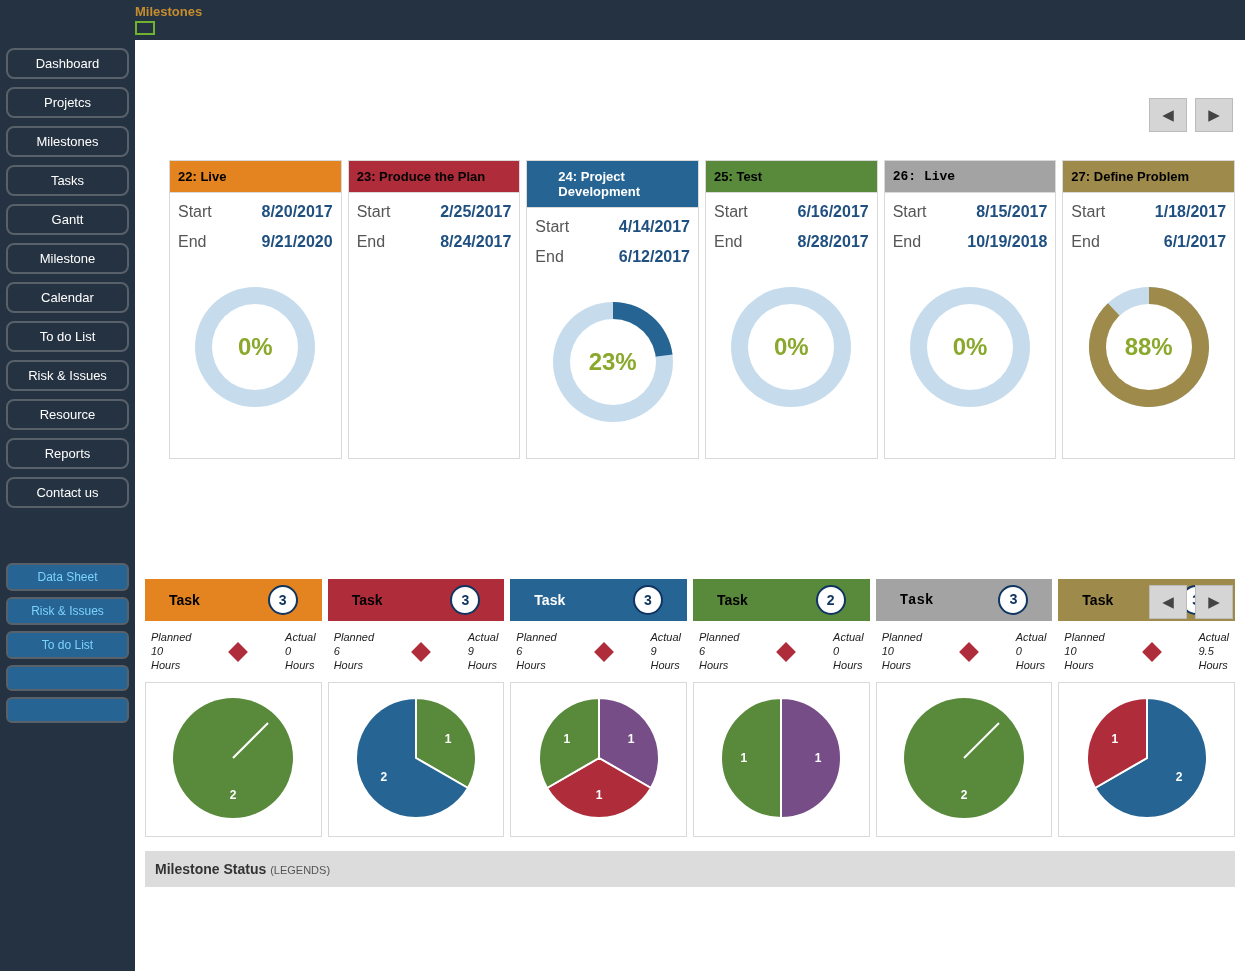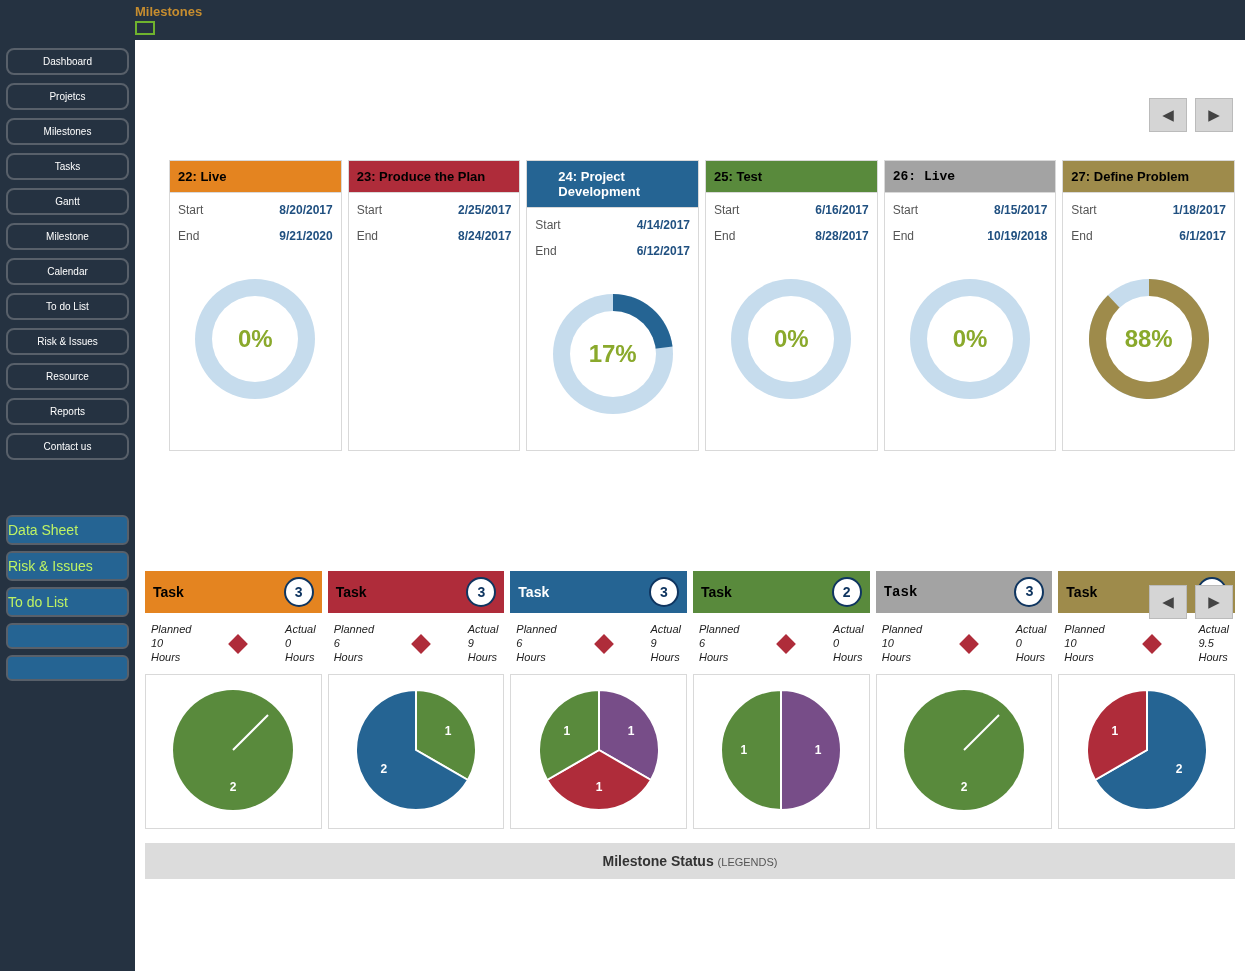--- a/index.html
+++ b/index.html
@@ -3,56 +3,56 @@
 <meta charset="utf-8">
 <style>
 * { box-sizing: border-box; margin: 0; padding: 0; }
 body { font-family: "Segoe UI", Arial, sans-serif; background: #fff; width: 1245px; height: 971px; overflow: hidden; }
 
 .topbar { background: #253241; height: 40px; padding-left: 135px; padding-top: 4px; }
 .topbar-title { color: #c68d2f; font-size: 13px; font-weight: bold; }
 .topbar-cell { width: 20px; height: 14px; border: 2px solid #6fb32e; background: #253241; margin-top: 2px; }
 
 .sidebar { position: absolute; top: 40px; left: 0; bottom: 0; width: 135px; background: #253241; padding: 8px 6px; }
-.nav-btn { display: block; width: 100%; background: #253241; color: #fff; border: 2px solid #58606a; border-radius: 8px; padding: 6px 0; margin-bottom: 8px; font-size: 10px; text-align: center; cursor: pointer; }
+.nav-btn { display: block; width: 100%; background: #253241; color: #fff; border: 2px solid #58606a; border-radius: 8px; padding: 6px 0; margin-bottom: 8px; font-size: 13px; text-align: center; cursor: pointer; }
 .sub-btns { margin-top: 55px; }
-.sub-btn { display: block; width: 100%; background: #256493; color: #bef264; border: 2px solid #58606a; border-radius: 6px; padding: 5px 0; margin-bottom: 6px; font-size: 14px; text-align: left; cursor: pointer; }
+.sub-btn { display: block; width: 100%; background: #256493; color: #7dd3fc; border: 2px solid #58606a; border-radius: 6px; padding: 5px 0; margin-bottom: 6px; font-size: 12px; text-align: center; cursor: pointer; }
 .sub-btn.empty { height: 26px; }
 
 .main { position: absolute; top: 40px; left: 135px; right: 0; bottom: 0; background: #fff; padding: 10px 10px 0 10px; }
 
 .row-nav { position: absolute; right: 12px; display: flex; gap: 8px; }
 .nav-arrow { width: 38px; height: 34px; background: #d5d5d5; border: 1px solid #bbb; display: flex; align-items: center; justify-content: center; cursor: pointer; font-size: 15px; color: #444; }
 
 .cards { display: flex; gap: 6px; margin-top: 110px; margin-left: 24px; }
 .card { width: 178px; border: 1px solid #d9d9d9; }
 .card-header { padding: 8px 8px; color: #000; font-weight: bold; font-size: 13px; border-bottom: 1px solid #d9d9d9; }
 .hdr-orange { background: #e48420; }
 .hdr-red { background: #af2c3a; color: #000; }
 .hdr-blue { background: #256493; color: #fff; padding-left: 31px; }
 .hdr-green { background: #598a3c; color: #000; }
 .hdr-purple { background: #a3a3a3; color: #000; font-family: Liberation Mono, monospace; }
 .hdr-olive { background: #9e8b4b; color: #000; }
 .card-body { padding: 10px 8px 6px; background: #fff; }
-.kv-row { display: flex; justify-content: space-between; font-size: 12px; margin-bottom: 12px; }
+.kv-row { display: flex; justify-content: space-between; font-size: 16px; margin-bottom: 12px; }
 .kv-row .k { color: #555; }
 .kv-row .v { color: #205080; font-weight: bold; }
 .donut-wrap { display: flex; align-items: center; justify-content: center; padding: 14px 0 20px; position: relative; }
 .donut-pct { position: absolute; color: #8aa92c; font-size: 24px; font-weight: bold; }
 
 .row-nav.row2 { top: 545px; }
 .task-cards { display: flex; gap: 6px; margin-top: 120px; }
-.task-head { display: flex; align-items: center; justify-content: space-between; padding: 6px 8px; font-weight: bold; font-size: 14px; gap: 24px; }
+.task-head { display: flex; align-items: center; justify-content: space-between; padding: 6px 24px; font-weight: bold; font-size: 14px; gap: 24px; }
 .task-head .count { width: 30px; height: 30px; border-radius: 50%; background: #fff; color: #0f3560; display: flex; align-items: center; justify-content: center; font-weight: bold; border: 2px solid #0f3560; }
 .hours-row { display: flex; align-items: center; justify-content: space-between; padding: 10px 6px 10px; font-size: 11px; font-style: italic; color: #222; }
 .hours-col { text-align: left; line-height: 1.25; }
 .diamond { width: 14px; height: 14px; background: #af2c3a; transform: rotate(45deg); }
 .pie-wrap { display:flex; align-items:center; justify-content:center; padding: 10px 0 14px; border:1px solid #d9d9d9; background:#fff; position:relative; height:155px;}
 
-.legend-bar { margin-top: 14px; background: #dcdcdc; text-align: center; padding: 10px; font-size: 14px; color:#333; }
+.legend-bar { margin-top: 14px; background: #dcdcdc; padding: 10px; font-size: 14px; color:#333; }
 .legend-bar .sub { font-size: 11px; color:#555; }
 svg text { font-family: "Segoe UI", Arial, sans-serif; fill:#fff; font-size:12px; font-weight:bold;}
 </style>
 </head>
 <body>
 
 <div class="topbar">
   <div class="topbar-title">Milestones</div>
   <div class="topbar-cell"></div>
 </div>
@@ -132,21 +132,21 @@
       <div class="kv-row">
             <span class="k">End</span>
             <span class="v">6/12/2017</span>
           </div>
       <div class="donut-wrap">
         <svg width="140" height="140">
     <circle cx="70" cy="70" r="60" fill="#c6dced"></circle>
     <path d="M 70 70 L 70 10 A 60 60 0 0 1 129.52688207886865 62.480005986141734 Z" fill="#256493"></path>
     <circle cx="70" cy="70" r="43" fill="#fff"></circle>
   </svg>
-        <div class="donut-pct">17%</div>
+        <div class="donut-pct">23%</div>
       </div>
     </div>
   </div>
   <div class="card">
     <div class="card-header hdr-green">25: Test</div>
     <div class="card-body">
       <div class="kv-row">
             <span class="k">Start</span>
             <span class="v">6/16/2017</span>
           </div>

